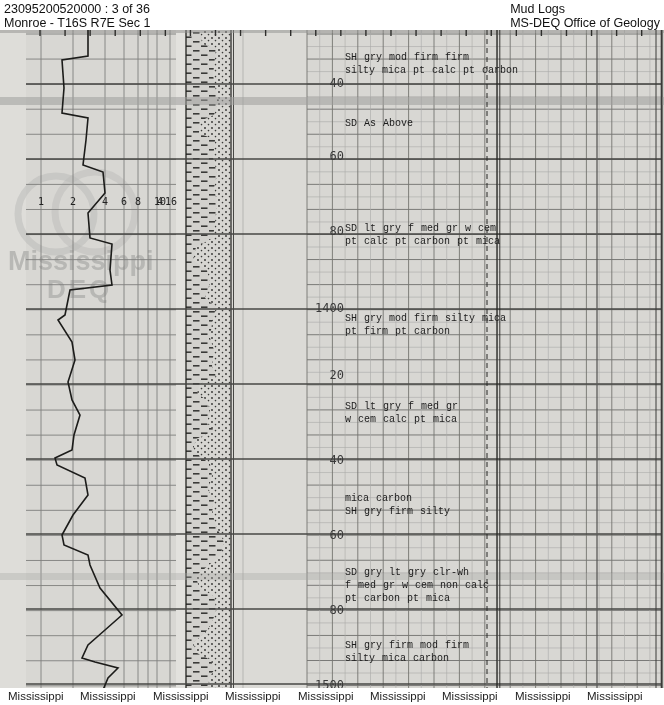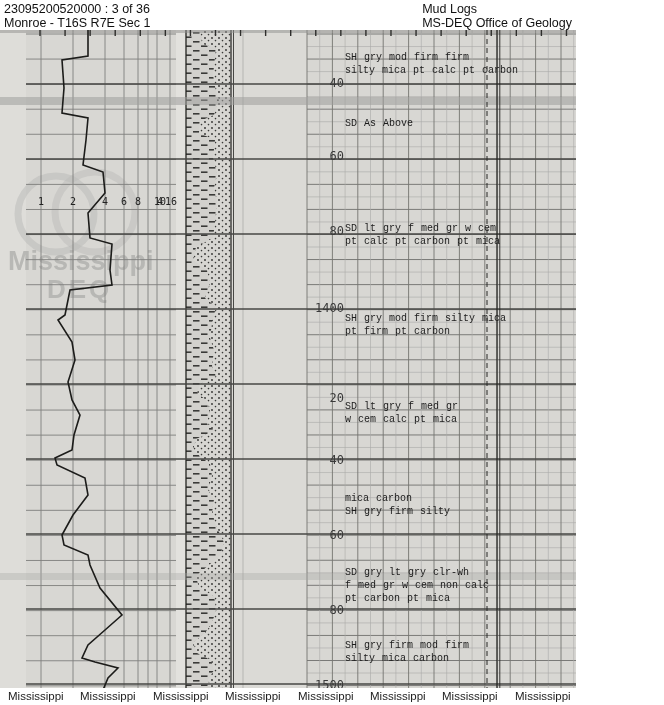--- a/index.html
+++ b/index.html
@@ -1,16 +1,16 @@
 <!DOCTYPE html>
 <html><head>
 <meta charset="utf-8">
 <style>
   html,body{margin:0;padding:0;}
-  .page{position:relative;width:576px;height:705px;background:#ffffff;overflow:hidden;
+  .page{position:relative;width:664px;height:705px;background:#ffffff;overflow:hidden;
         font-family:"Liberation Sans",sans-serif;}
   .header{position:absolute;top:2px;left:4px;right:4px;display:flex;justify-content:space-between;}
   .header .hl{font-size:12.5px;line-height:14px;color:#111;}
   .header .hr{font-size:12.5px;line-height:14px;color:#111;text-align:left;}
   .scan{position:absolute;top:30px;left:0;width:664px;height:660px;background:#d8d7d3;}
   .scan svg{position:absolute;top:0;left:0;}
   .wm-text{font-family:"Liberation Sans",sans-serif;font-weight:bold;fill:#b2b2af;opacity:.85;}
   .scale-num{position:absolute;transform:translateX(-50%);font-family:"DejaVu Sans Mono",monospace;
              font-size:10px;color:#222;top:0;}
   .depth-label{position:absolute;left:232px;width:70px;text-align:right;
@@ -259,21 +259,21 @@
       <span class="scale-num" style="left:138px">8</span>
       <span class="scale-num" style="left:160px">10</span>
       <span class="scale-num" style="left:160px">4</span>
       <span class="scale-num" style="left:171px">16</span>
     </div>
 
     <div class="depth-label" style="top:46px">40</div>
     <div class="depth-label" style="top:119px">60</div>
     <div class="depth-label" style="top:194px">80</div>
     <div class="depth-label" style="top:271px">1400</div>
-    <div class="depth-label" style="top:361px">20</div>
+    <div class="depth-label" style="top:338px">20</div>
     <div class="depth-label" style="top:423px">40</div>
     <div class="depth-label" style="top:498px">60</div>
     <div class="depth-label" style="top:573px">80</div>
     <div class="depth-label" style="top:648px">1500</div>
 
     <div class="annot" style="top:21px">
       <div>SH gry mod firm firm</div>
       <div>silty mica pt calc pt carbon</div>
     </div>
     <div class="annot" style="top:87px">

